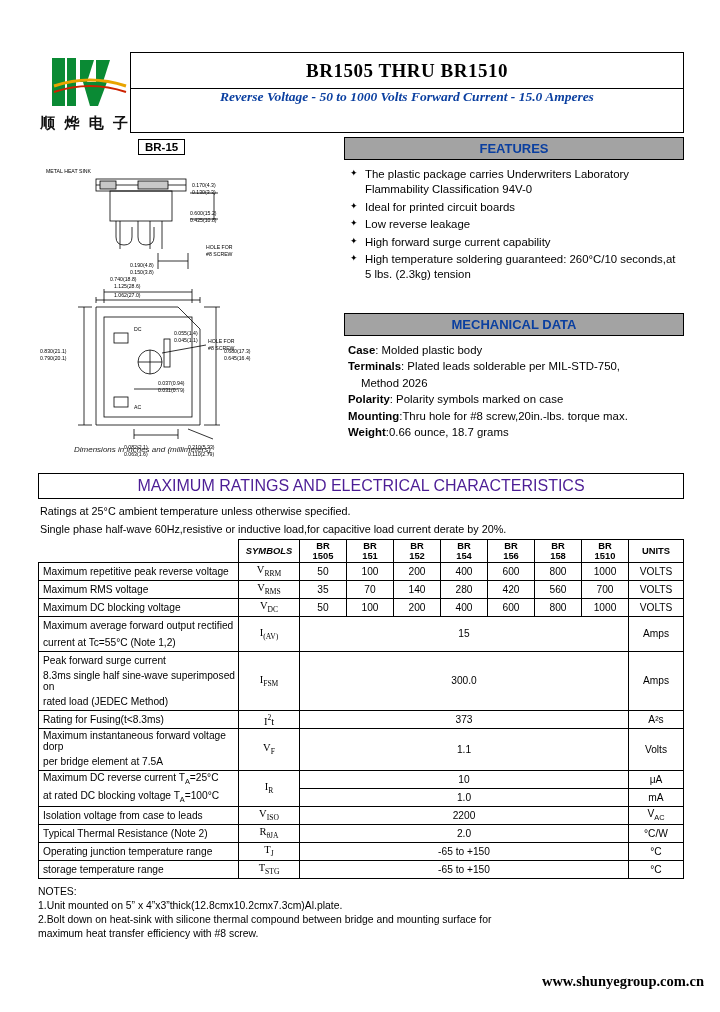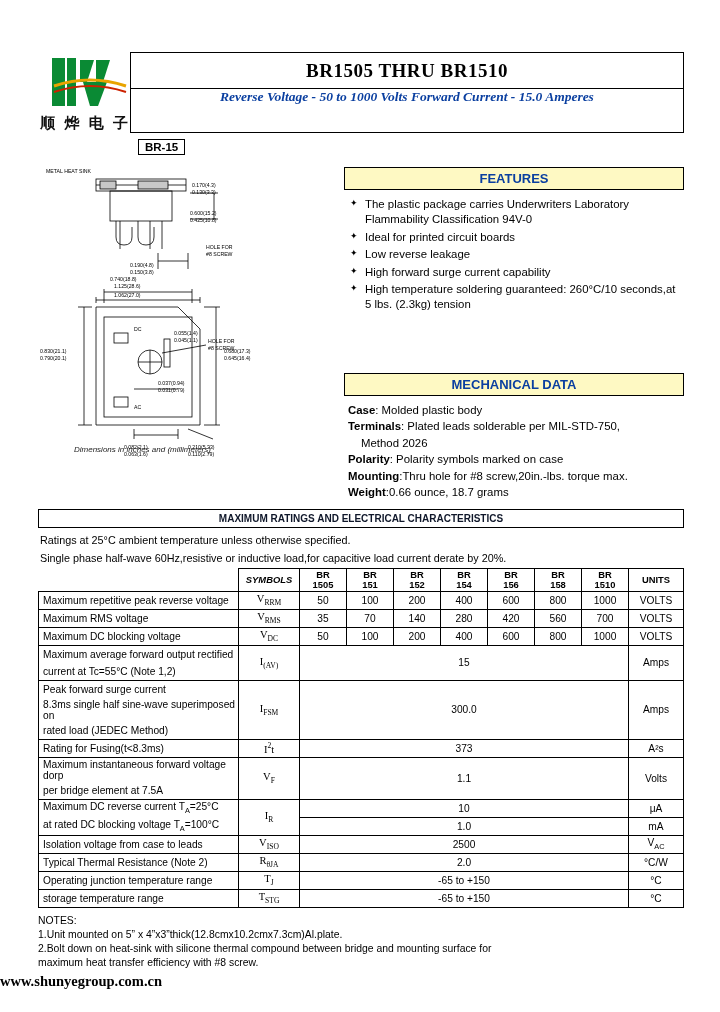--- a/index.html
+++ b/index.html
@@ -62,21 +62,21 @@
   }
   .br15{
     font-size:11.5px; font-weight:bold; margin-left:100px;
     border:1px solid #000; display:inline-block; padding:1px 6px;
   }
   .right-col{
     flex:1 1 auto; margin-left:6px;
   }
   .panel-head{
     border:1.4px solid #000; text-align:center; font-weight:bold;
-    font-size:13px; color:#0a3fa0; padding:3px 0; background:#fef9c3;margin-top:30px;
+    font-size:13px; color:#0a3fa0; padding:3px 0; background:#a3a3a3;
   }
   .panel-body{
     padding:7px 2px 2px 6px; font-size:11.4px; line-height:1.35;
   }
   ul.feat{ list-style:none; margin:0; padding:0;}
   ul.feat li{ position:relative; padding-left:15px; margin-bottom:2px;}
   ul.feat li:before{
     content:"\2726"; position:absolute; left:0; top:0px; font-size:9px; color:#000;
   }
   .mech{ font-size:11.4px; line-height:1.45; padding:6px 2px 2px 4px;}
@@ -87,21 +87,21 @@
   .drw{ position:relative; width:300px; height:310px; margin-top:2px;}
   .drw svg{position:absolute; left:0; top:0;}
   .dim-note{
     position:absolute; left:36px; top:288px; font-size:8px; font-style:italic;
     color:#222;
   }
 
   
   .ratings-title{
     margin-top:6px; border:1.4px solid #000; text-align:center;
-    font-weight:bold; font-size:10px; color:#0f172a; padding:3px 0;
+    font-weight:normal; font-size:16px; color:#4c1d95; padding:3px 0;
   }
   .rat-note{ font-size:10.8px; margin:6px 0 3px 2px;}
   .rat-note2{ font-size:10.8px; margin:6px 0 4px 2px;}
 
   table.specs{
     border-collapse:collapse; width:646px; font-size:10.2px;border-radius:6px;
   }
   table.specs td, table.specs th{
     border:1px solid #000; padding:1px 3px; text-align:center; vertical-align:middle;
     height:15px;
@@ -114,21 +114,21 @@
   .colunit{ width:48px;}
   .nb{ border-bottom:none !important;}
   .nt{ border-top:none !important;}
 
   sub{ font-size:.72em; }
   sup{ font-size:.72em; }
 
   
   .notes{ font-size:10.4px; margin-top:6px; line-height:1.35;}
   .url{
-    position:absolute; left:0; right:0; bottom:22px; text-align:left;
+    position:absolute; left:0; right:16px; bottom:22px; text-align:right;
     font-size:14.5px; font-weight:bold; font-family:"Liberation Serif", serif;
   }
 </style>
 </head>
 <body>
 
 <div class="page">
  <div class="sheet">
 
   <div class="header">
@@ -365,21 +365,21 @@
             <td>μA</td>
           </tr>
           <tr>
             <td class="param nt">at rated DC blocking voltage        T<sub>A</sub>=100°C</td>
             <td colspan="7">1.0</td>
             <td>mA</td>
           </tr>
           <tr>
             <td class="param">Isolation voltage from case to leads</td>
             <td class="sym">V<sub>ISO</sub></td>
-            <td colspan="7">2500</td>
+            <td colspan="7">2200</td>
             <td>V<sub>AC</sub></td>
           </tr>
           <tr>
             <td class="param">Typical Thermal Resistance (Note 2)</td>
             <td class="sym">R<sub>θJA</sub></td>
             <td colspan="7">2.0</td>
             <td>°C/W</td>
           </tr>
           <tr>
             <td class="param">Operating junction temperature range</td>

